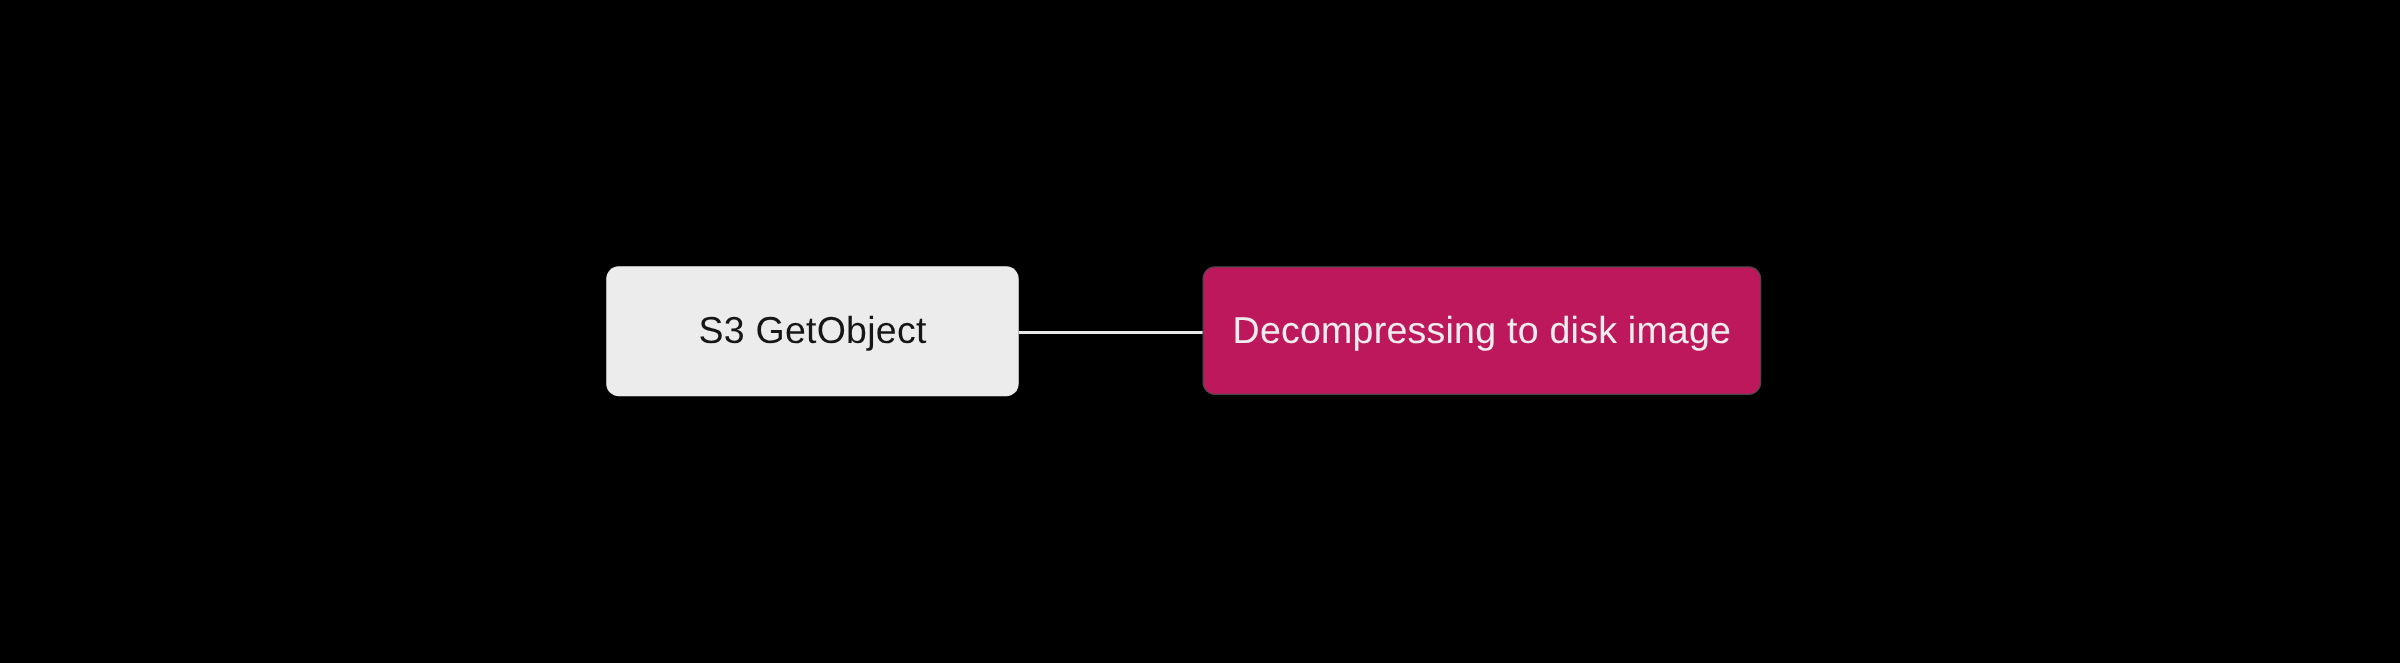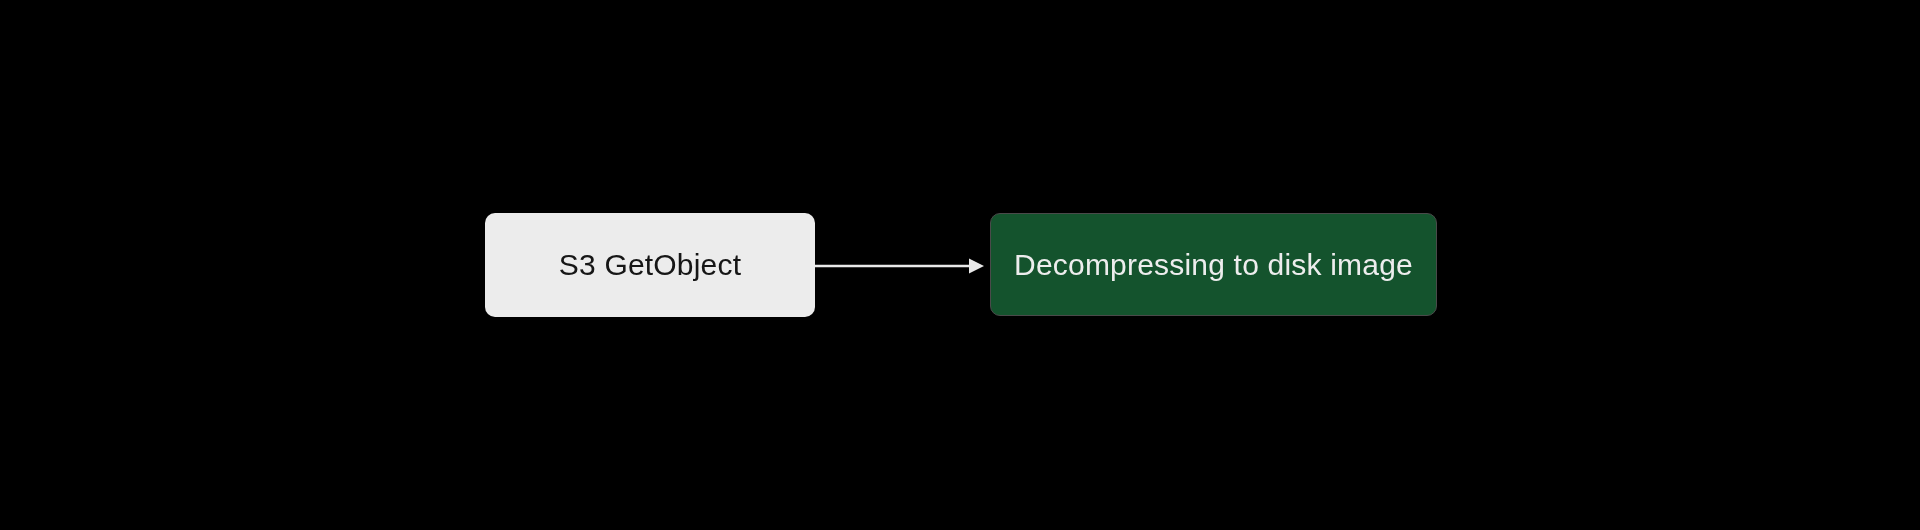--- a/index.html
+++ b/index.html
@@ -29,25 +29,25 @@
   .node-light {
     left: 485px;
     top: 213px;
     width: 330px;
     height: 104px;
     background: #ececec;
     color: #161616;
     border-radius: 10px;
   }
   .node-dark {
-    left: 990px;
+    left: 962px;
     top: 213px;
     width: 447px;
     height: 103px;
-    background: #14532d;
+    background: #be185d;
     color: #ededed;
     border: 1.5px solid #4a4a4a;
     border-radius: 10px;
   }
   .edge-svg {
     position: absolute;
     left: 815px;
     top: 252px;
     width: 173px;
     height: 28px;

